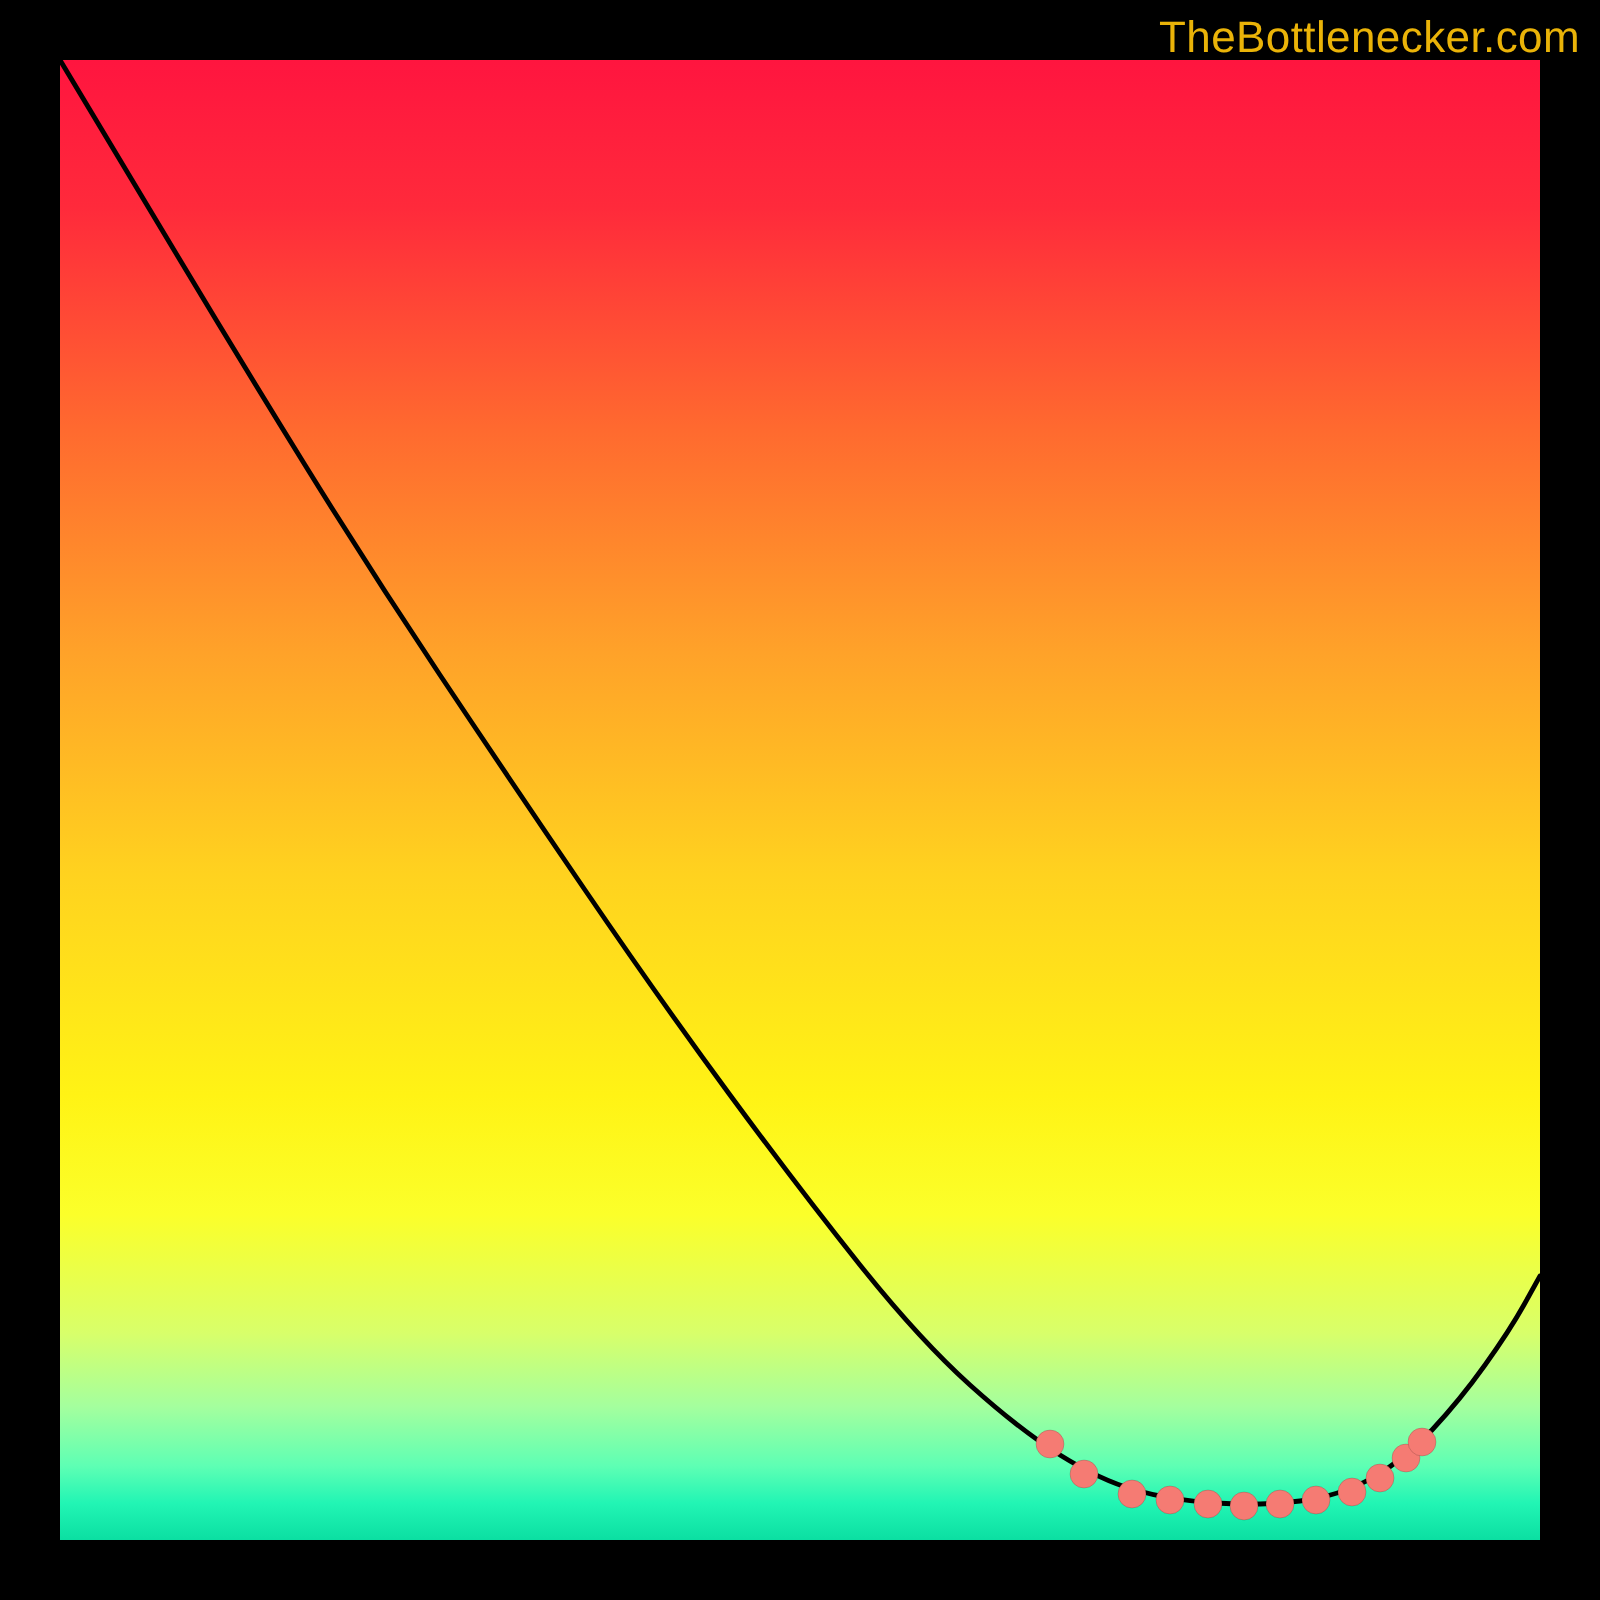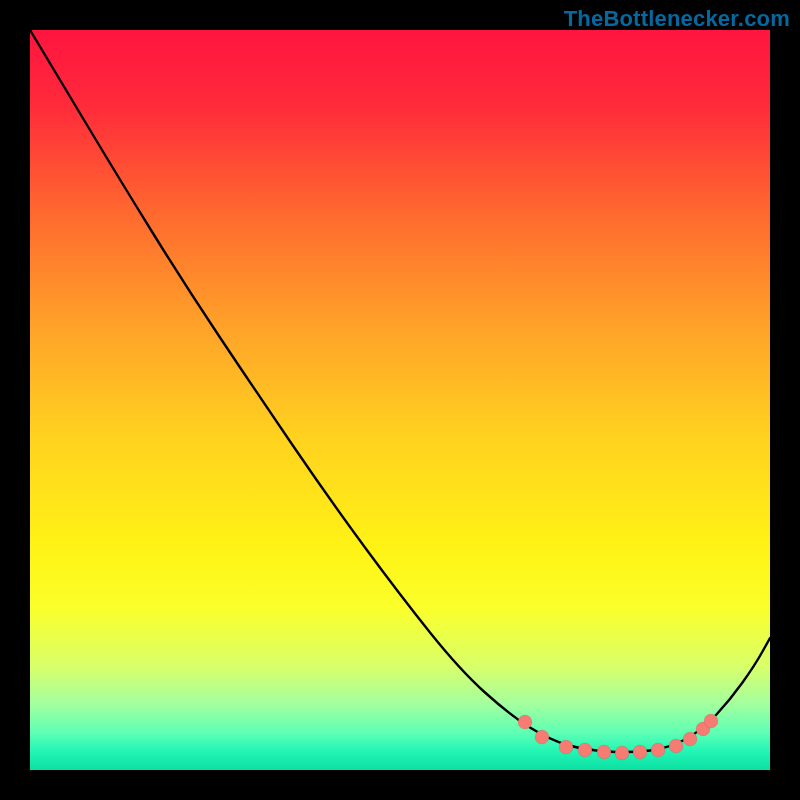--- a/index.html
+++ b/index.html
@@ -16,23 +16,23 @@
     left: 30px;
     top: 30px;
     width: 740px;
     height: 740px;
     background: #000;
   }
   .watermark {
     position: absolute;
     top: 6px;
     right: 10px;
-    color: #0369a1;
+    color: #eab308;
     font-size: 22px;
-    font-weight: 700;
+    font-weight: 400;
     letter-spacing: 0.2px;
   }
   svg {
     display: block;
   }
 </style>
 </head>
 <body>
 
 <div class="frame">

